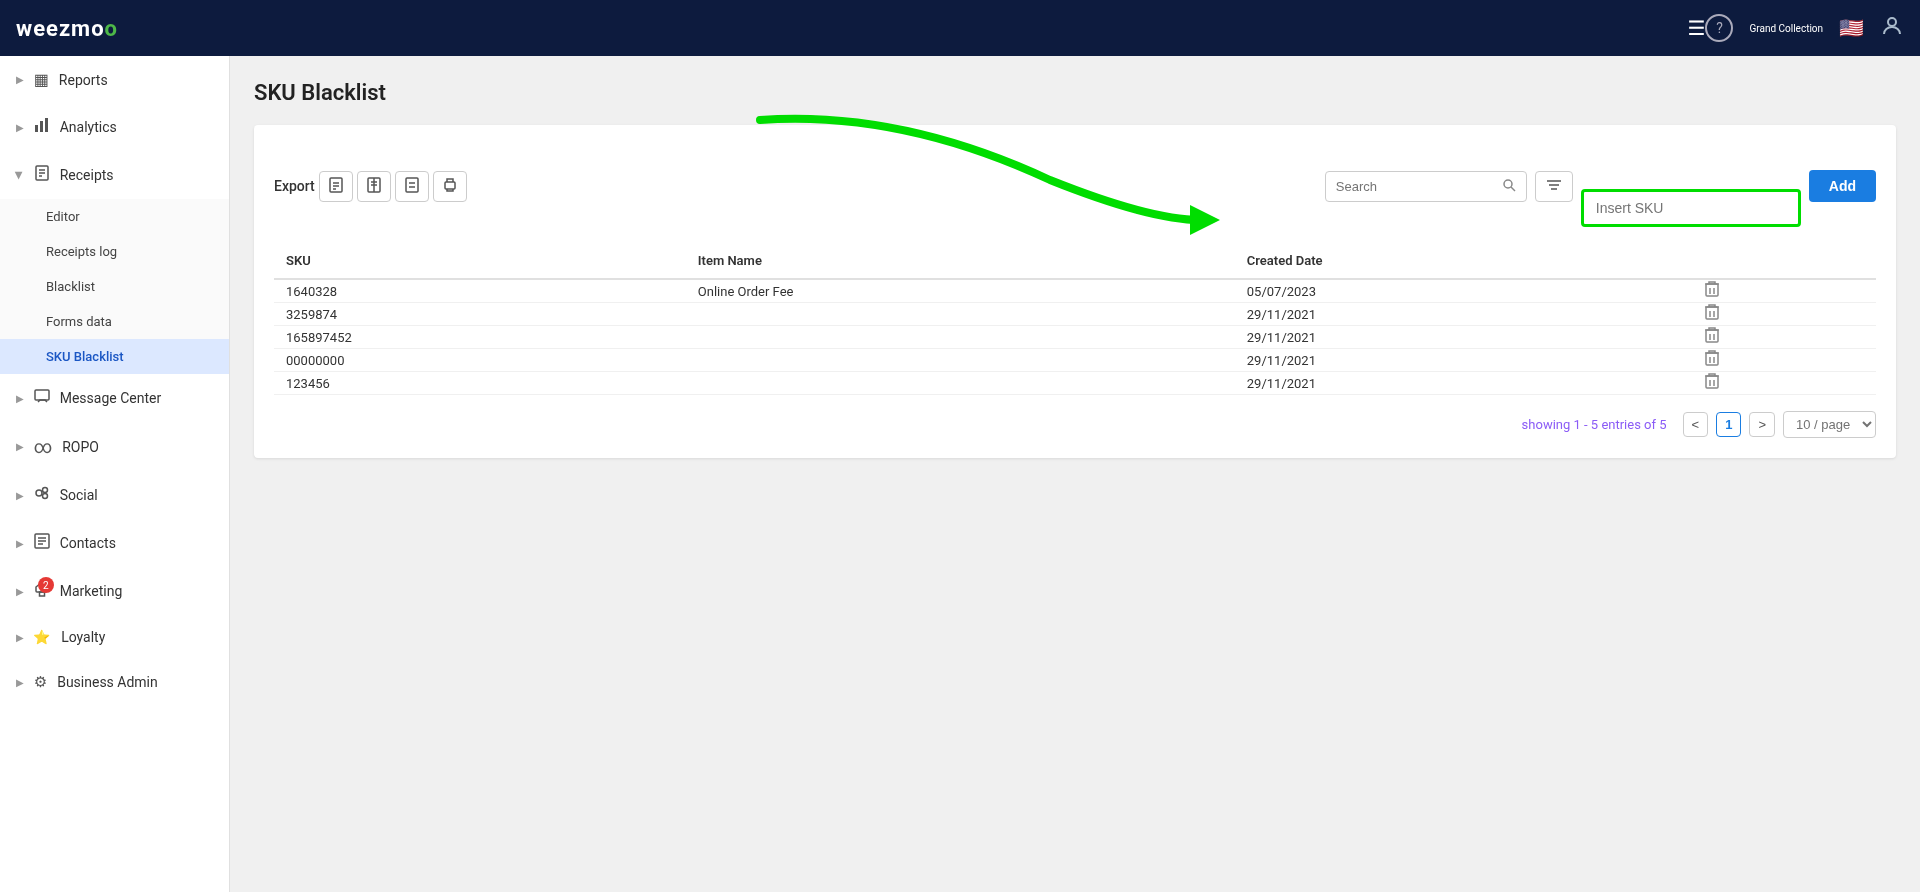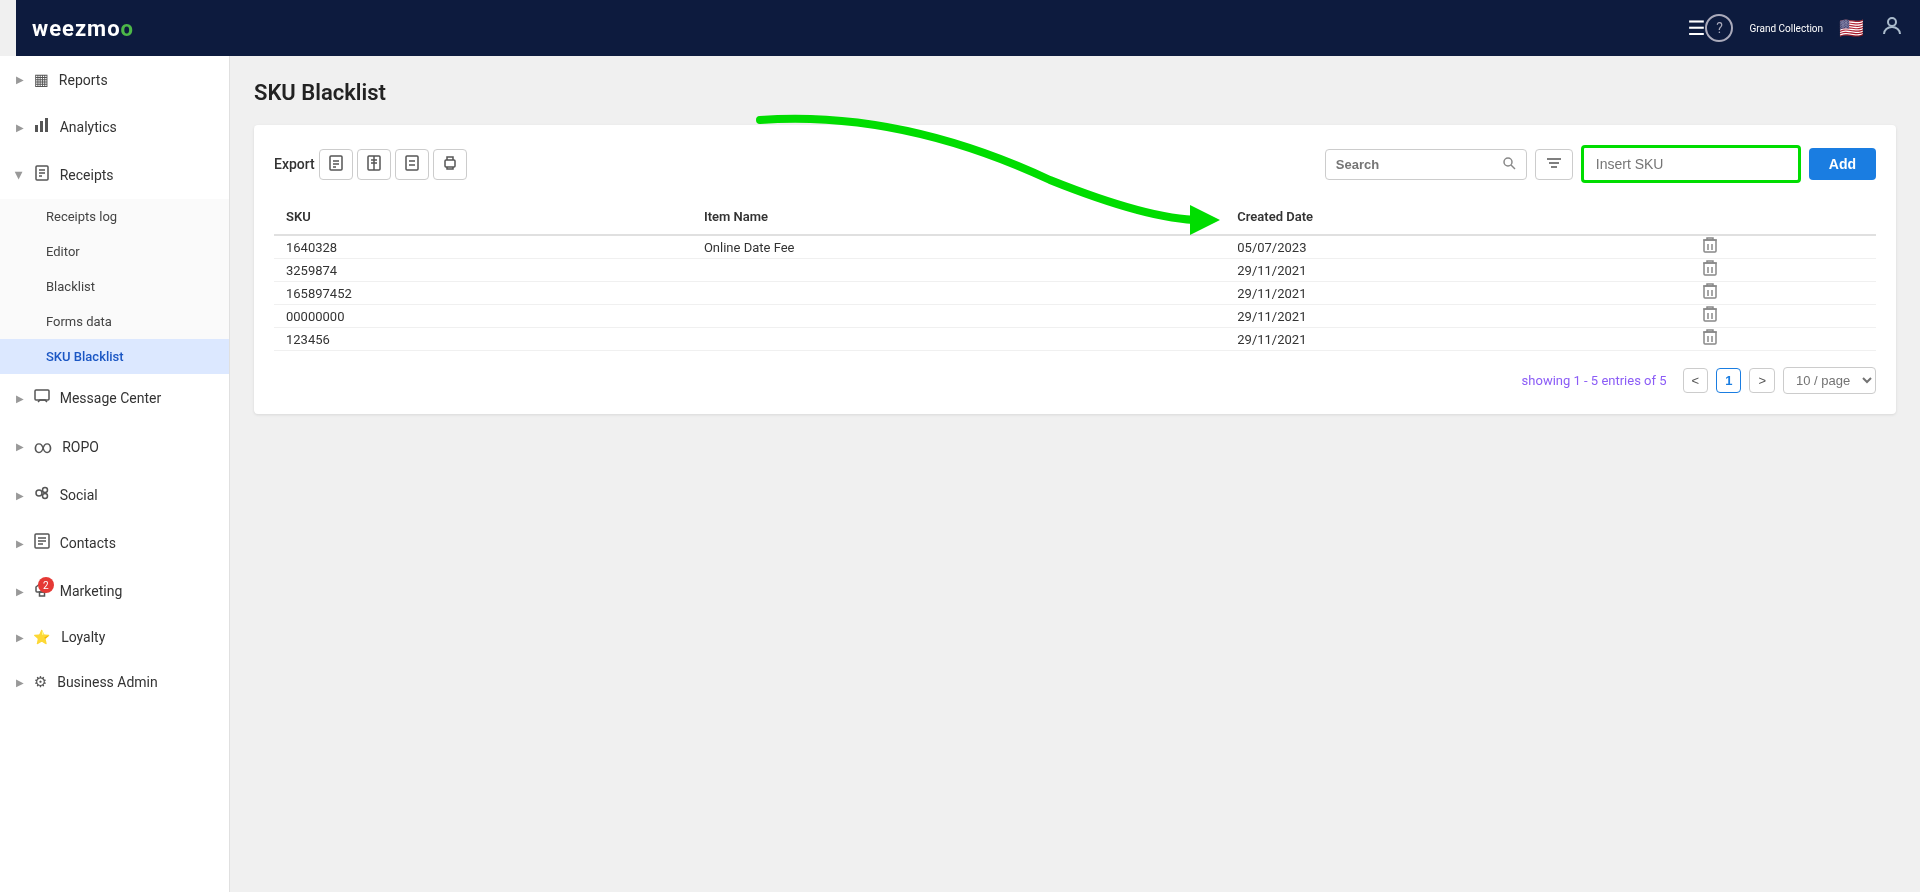--- a/index.html
+++ b/index.html
@@ -6,21 +6,21 @@
     body { font-family: -apple-system, BlinkMacSystemFont, 'Segoe UI', Roboto, Arial, sans-serif; background: #f0f0f0; overflow: hidden; }
 
     
     .top-nav {
       height: 56px;
       background: #0d1b3e;
       display: flex;
       align-items: center;
       padding: 0 16px;
       position: fixed;
-      top: 0; left: 16px; right: 0;
+      top: 0; left: 0; right: 0;
       z-index: 100;
     }
     .logo {
       color: #fff;
       font-size: 22px;
       font-weight: bold;
       letter-spacing: 1px;
       flex: 1;
     }
     .logo span { color: #4db848; }
@@ -148,40 +148,40 @@
       padding: 6px 10px;
       background: #fff;
       gap: 6px;
     }
     .search-input {
       border: none;
       outline: none;
       font-size: 13px;
       width: 160px;
       color: #4d7c0f;
-      font-weight: bold;
     }
     .search-icon { color: #888; font-size: 13px; }
     .filter-btn {
       background: none;
       border: 1px solid #ccc;
       border-radius: 4px;
       padding: 6px 10px;
       cursor: pointer;
       color: #555;
       font-size: 14px;
     }
     .insert-sku-input {
       border: 3px solid #00dd00;
       border-radius: 4px;
       padding: 8px 12px;
       font-size: 14px;
       width: 220px;
       outline: none;
       color: #333;
+      margin-top: 44px;
     }
     .add-btn {
       background: #1a7de1;
       color: #fff;
       border: none;
       border-radius: 4px;
       padding: 8px 20px;
       font-size: 14px;
       font-weight: 600;
       cursor: pointer;
@@ -316,22 +316,22 @@
       <svg width="16" height="16" viewBox="0 0 16 16" fill="none" stroke="#555" stroke-width="1.5">
         <rect x="2" y="1" width="12" height="14" rx="1"></rect>
           <line x1="5" y1="5" x2="11" y2="5"></line>
           <line x1="5" y1="8" x2="11" y2="8"></line>
           <line x1="5" y1="11" x2="8" y2="11"></line>
       </svg>
     </span>
     <span>Receipts</span>
   </div>
   <div class="sidebar-subitems">
+    <div class="sidebar-subitem">Editor</div>
     <div class="sidebar-subitem">Receipts log</div>
-    <div class="sidebar-subitem">Editor</div>
     <div class="sidebar-subitem">Blacklist</div>
     <div class="sidebar-subitem">Forms data</div>
     <div class="sidebar-subitem active">SKU Blacklist</div>
   </div>
 
   <div class="sidebar-item">
     <span class="chevron">▶</span>
     <span class="icon">
       <svg width="16" height="16" viewBox="0 0 16 16" fill="none" stroke="#555" stroke-width="1.5">
         <rect x="1" y="2" width="14" height="10" rx="1"></rect>
@@ -463,21 +463,21 @@
         <tr>
           <th>SKU</th>
           <th>Item Name</th>
           <th>Created Date</th>
           <th></th>
         </tr>
       </thead>
       <tbody id="table-body">
       <tr>
       <td>1640328</td>
-      <td>Online Date Fee</td>
+      <td>Online Order Fee</td>
       <td>05/07/2023</td>
       <td>
         <button class="delete-btn" title="Delete">
           <svg width="16" height="18" viewBox="0 0 16 18" fill="none" stroke="#888" stroke-width="1.5">
             <path d="M1 4h14"></path>
                   <path d="M5 4V2h6v2"></path>
                   <rect x="2" y="4" width="12" height="12" rx="1"></rect>
             <line x1="6" y1="8" x2="6" y2="14"></line>
                   <line x1="10" y1="8" x2="10" y2="14"></line>
           </svg>

